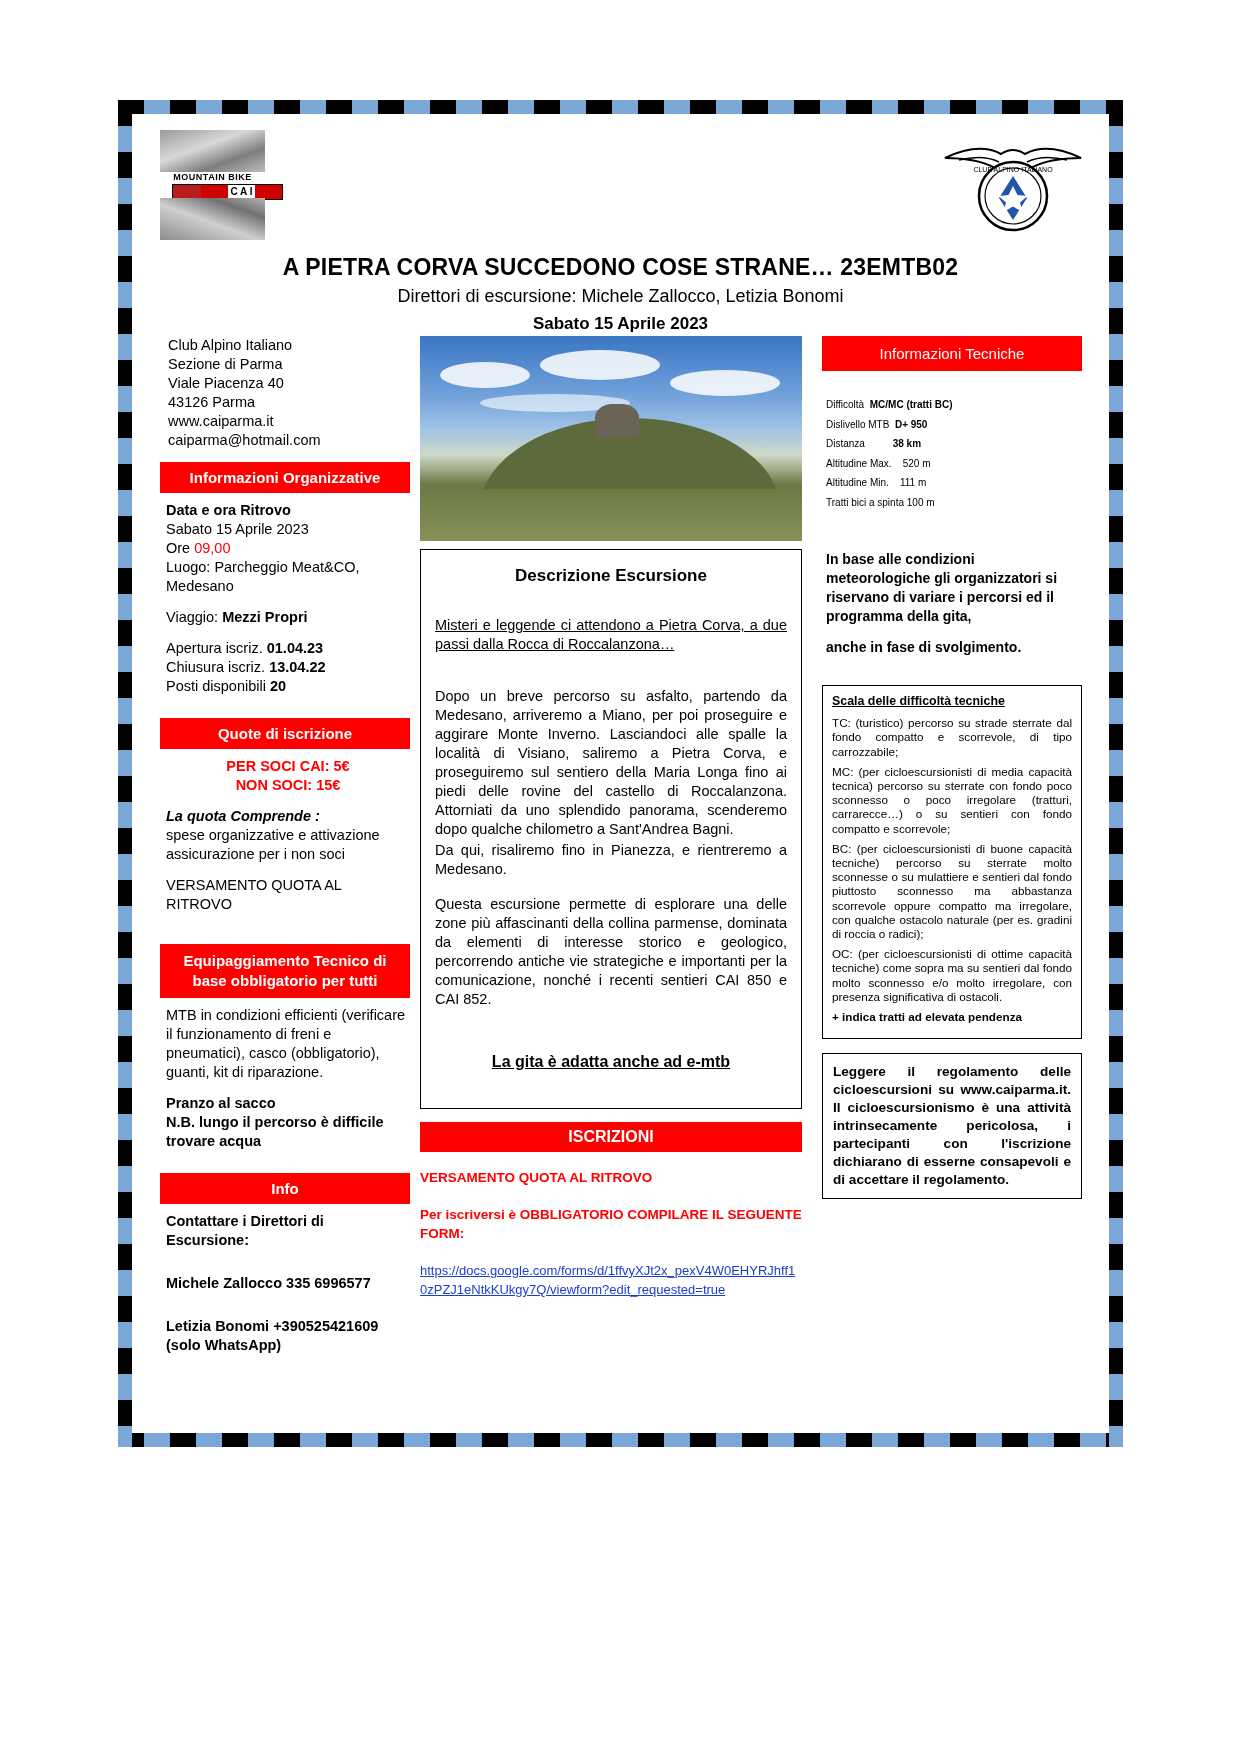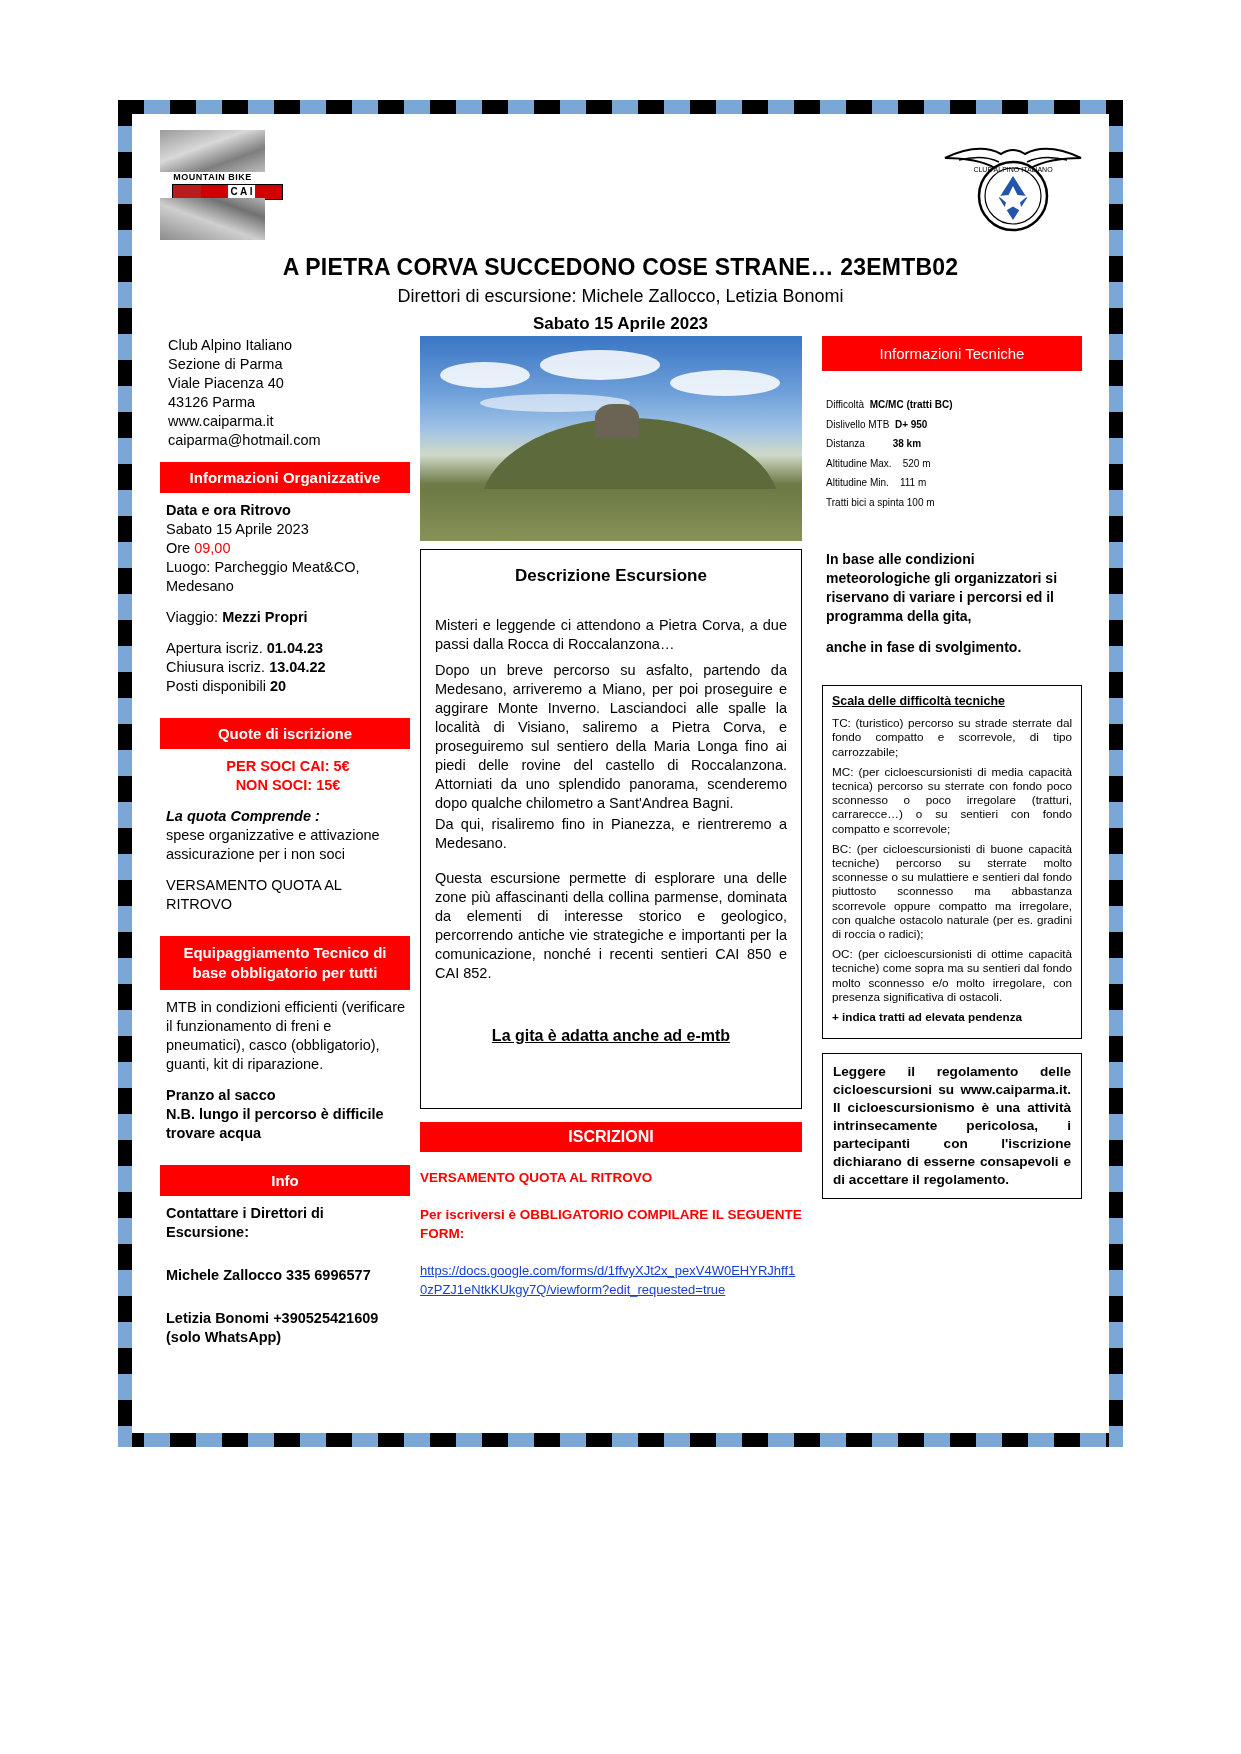--- a/index.html
+++ b/index.html
@@ -77,21 +77,21 @@
      background:#5d6b3c;border-radius:50% 50% 0 0 / 70% 70% 0 0;}
   .photo-main .rock{position:absolute;left:175px;top:68px;width:44px;height:34px;
      background:#6b6354;border-radius:40% 40% 10% 10%;}
   .photo-main .grass{position:absolute;left:0;bottom:0;width:382px;height:52px;
      background:linear-gradient(#6d7a45,#879257);}
 
   .desc-box{position:absolute;left:288px;top:435px;width:382px;height:560px;
      border:1px solid #000;box-sizing:border-box;padding:10px 14px;}
   .desc-title{text-align:center;font-size:17px;font-weight:bold;margin:6px 0 30px;}
   .desc-p{font-size:14.5px;line-height:19px;text-align:justify;margin:0 0 16px;}
-  .desc-p.first{margin-bottom:7px;}
+  .desc-p.first{margin-bottom:33px;text-decoration:underline;}
   .ebike{text-align:center;font-weight:bold;font-size:16px;text-decoration:underline;margin-top:44px;}
 
   .iscr-bar{position:absolute;left:288px;top:1008px;width:382px;background:#ff0000;
      color:#fff;text-align:center;font-weight:bold;font-size:16px;padding:6px 0;}
   .iscr-body{position:absolute;left:288px;top:1044px;width:382px;font-size:13.5px;line-height:19px;}
   .iscr-body .r{color:#ff0000;font-weight:bold;}
   .link{color:#1a3fd0;text-decoration:underline;word-break:break-all;font-size:13px;line-height:17px;}
 
   
   .rightcol{position:absolute;left:690px;top:222px;width:260px;}
@@ -176,21 +176,21 @@
       <div class="blk">
         <div class="redb">PER SOCI CAI: 5€</div>
         <div class="redb">NON SOCI: 15€</div>
         <div class="gap"></div>
         <div style="font-weight:bold;font-style:italic">La quota Comprende :</div>
         <div>spese organizzative e attivazione assicurazione per i non soci</div>
         <div class="gap"></div>
         <div>VERSAMENTO QUOTA AL RITROVO</div>
       </div>
 
-      <div class="redbar two" style="margin-top:22px">
+      <div class="redbar two" style="margin-top:30px">
         <div>Equipaggiamento Tecnico di</div>
         <div>base obbligatorio per tutti</div>
       </div>
       <div class="blk">
         <div>MTB in condizioni efficienti (verificare il funzionamento di freni e pneumatici), casco (obbligatorio), guanti, kit di riparazione.</div>
         <div class="gap"></div>
         <div style="font-weight:bold">Pranzo al sacco</div>
         <div style="font-weight:bold">N.B. lungo il percorso è difficile trovare acqua</div>
       </div>
 

